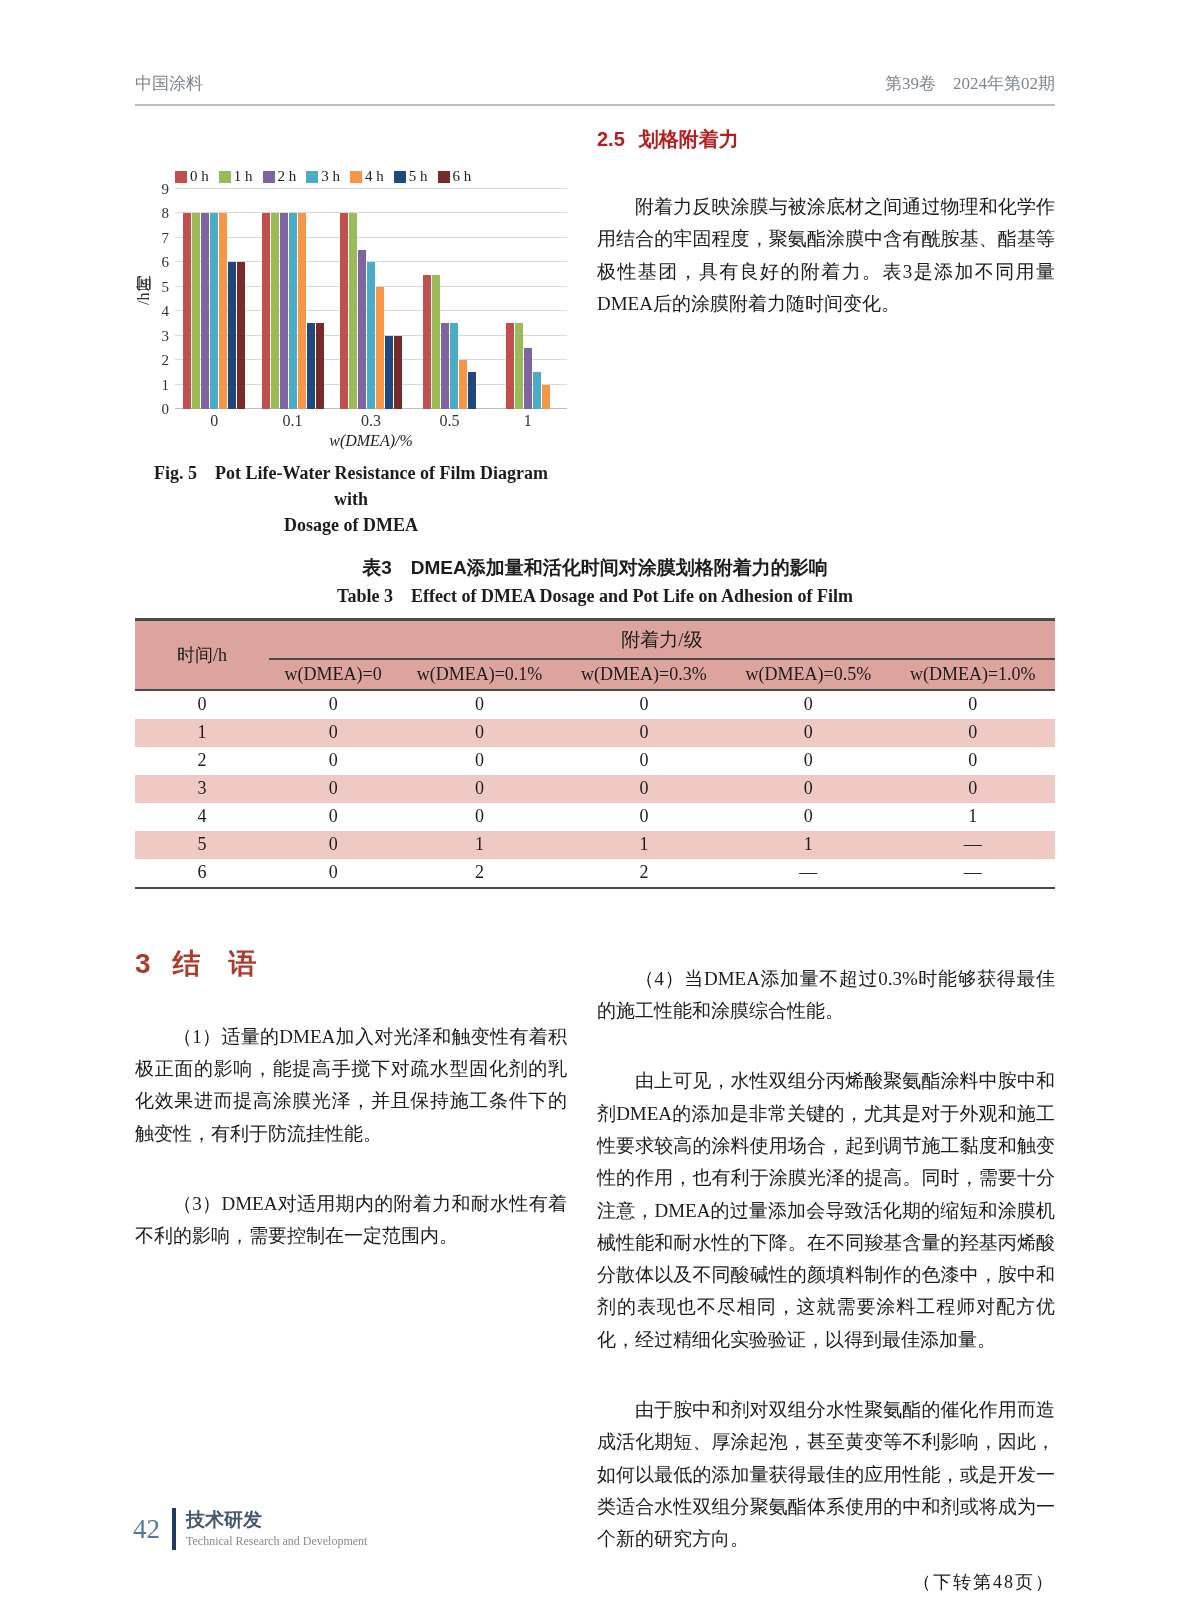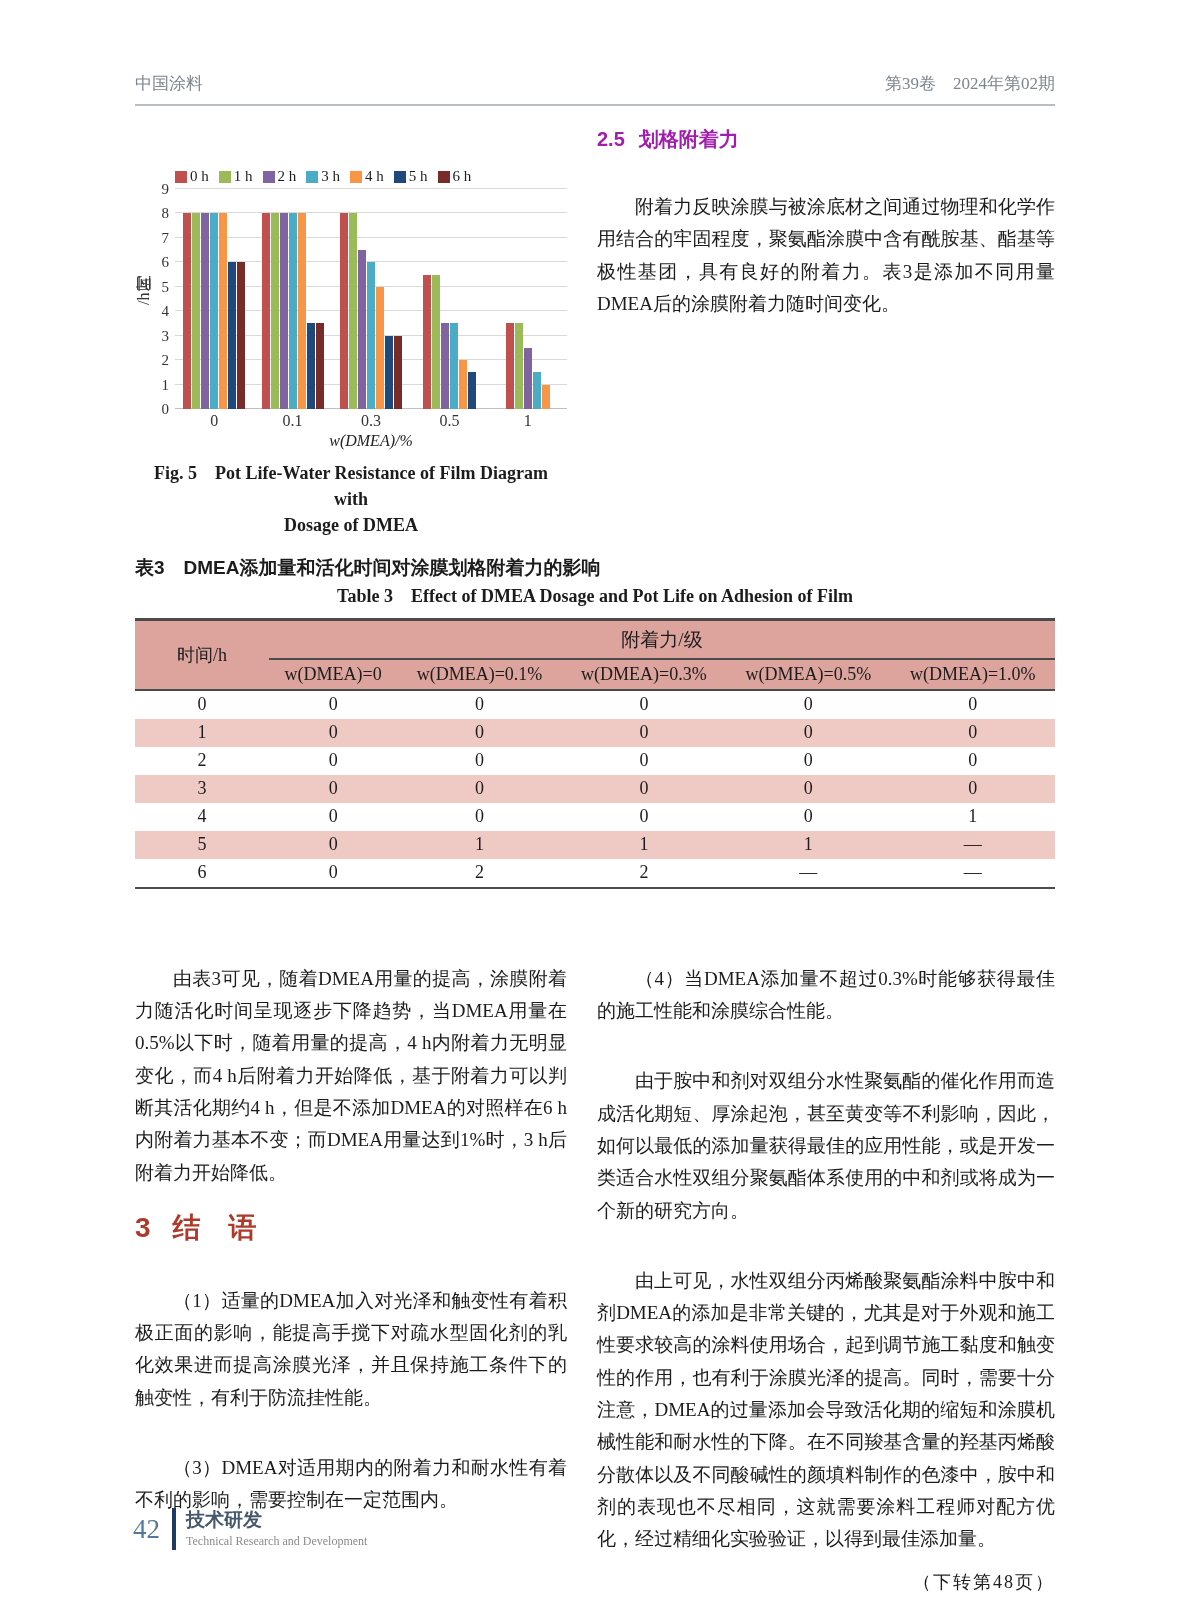--- a/index.html
+++ b/index.html
@@ -9,21 +9,21 @@
   .page-header{position:absolute;top:72px;left:135px;width:920px;display:flex;
         justify-content:space-between;align-items:flex-end;font-size:17px;color:#7d858d;
         padding-bottom:9px;border-bottom:2px solid #b9bec3;}
   
   .content{position:absolute;top:116px;left:135px;width:920px;}
   .two-col{display:flex;gap:30px;}
   .col-l{width:432px;flex:none;}
   .col-r{width:458px;flex:none;}
   p.body{font-size:19px;line-height:1.7;text-align:justify;margin:0;}
   p.indent{text-indent:2em;margin-top:38px;}
-  .sec-head{font-family:"Liberation Sans", sans-serif;font-weight:bold;color:#a21caf;
+  .sec-head{font-family:"Liberation Sans", sans-serif;font-weight:bold;color:#b91c1c;
         font-size:20px;margin:10px 0 0 0;}
   .sec-head .num{margin-right:14px;}
   .sec-head-big{font-family:"Liberation Sans", sans-serif;font-weight:bold;color:#ae3a2c;
         font-size:28px;margin:20px 0 12px 0;}
   .sec-head-big .num{margin-right:22px;}
   
   .figure{margin-top:52px;}
   .chart{width:432px;}
   .legend{display:flex;gap:10px;margin-left:40px;margin-bottom:4px;
         font-size:15px;align-items:center;}
@@ -41,21 +41,21 @@
   .bar-group{flex:1;display:flex;justify-content:center;align-items:flex-end;gap:1px;height:100%;}
   .bar{width:8px;}
   .xticks{display:flex;margin-left:40px;font-size:16px;color:#333;margin-top:3px;}
   .xticks span{flex:1;text-align:center;}
   .xlabel{text-align:center;margin-left:40px;font-size:16px;font-style:italic;color:#222;margin-top:2px;}
   .fig-caption{text-align:center;margin-top:10px;}
   .cap-zh{font-family:"Liberation Sans", sans-serif;font-weight:bold;font-size:20px;line-height:1.5;}
   .cap-en{font-weight:bold;font-size:18px;line-height:1.45;}
   
   .table-sec{margin-top:16px;}
-  .tbl-title-zh{font-family:"Liberation Sans", sans-serif;font-weight:bold;
+  .tbl-title-zh{text-align:center;font-family:"Liberation Sans", sans-serif;font-weight:bold;
         font-size:19px;line-height:1.5;}
   .tbl-title-en{text-align:center;font-weight:bold;font-size:18px;line-height:1.5;}
   table.adhesion{width:920px;border-collapse:collapse;margin-top:8px;
         border-top:3px solid #4b4b4b;border-bottom:2px solid #4b4b4b;font-size:18px;}
   table.adhesion thead{background:#dca49d;}
   table.adhesion th{font-weight:normal;text-align:center;padding:4px 2px;}
   table.adhesion th.grp{border-bottom:2px solid #4b4b4b;font-size:19px;padding:6px 2px 5px;}
   table.adhesion thead tr:last-child th{border-bottom:2px solid #4b4b4b;}
   table.adhesion th.time{width:130px;border-bottom:2px solid #4b4b4b;}
   table.adhesion td{text-align:center;padding:3px 2px;height:22px;}
@@ -283,31 +283,30 @@
               <td>2</td>
               <td>—</td>
               <td>—</td>
             </tr>
           </tbody>
       </table>
     </div>
 
     <div class="two-col bottom">
       <div class="col-l">
-        <p class="body indent">由表3可见，随着DMEA用量的提高，涂膜附着力随活化时间呈现逐步下降趋势，当DMEA用量在0.5%以下时，随着用量的提高，4 h内附着力无明显变化，而4 h后附着力开始降低，基于附着力可以判断其活化期约4 h，但是不添加DMEA的对照样在6 h内附着力基本不变；而DMEA用量达到1%时，3 h后附着力开始降低。</p>
         <div class="sec-head-big">
           <span class="num">3</span><span>结　语</span>
         </div>
         <p class="body indent">（1）适量的DMEA加入对光泽和触变性有着积极正面的影响，能提高手搅下对疏水型固化剂的乳化效果进而提高涂膜光泽，并且保持施工条件下的触变性，有利于防流挂性能。</p>
         <p class="body indent">（3）DMEA对适用期内的附着力和耐水性有着不利的影响，需要控制在一定范围内。</p>
       </div>
       <div class="col-r">
         <p class="body indent">（4）当DMEA添加量不超过0.3%时能够获得最佳的施工性能和涂膜综合性能。</p>
+        <p class="body indent">由上可见，水性双组分丙烯酸聚氨酯涂料中胺中和剂DMEA的添加是非常关键的，尤其是对于外观和施工性要求较高的涂料使用场合，起到调节施工黏度和触变性的作用，也有利于涂膜光泽的提高。同时，需要十分注意，DMEA的过量添加会导致活化期的缩短和涂膜机械性能和耐水性的下降。在不同羧基含量的羟基丙烯酸分散体以及不同酸碱性的颜填料制作的色漆中，胺中和剂的表现也不尽相同，这就需要涂料工程师对配方优化，经过精细化实验验证，以得到最佳添加量。</p>
         <p class="body indent">由于胺中和剂对双组分水性聚氨酯的催化作用而造成活化期短、厚涂起泡，甚至黄变等不利影响，因此，如何以最低的添加量获得最佳的应用性能，或是开发一类适合水性双组分聚氨酯体系使用的中和剂或将成为一个新的研究方向。</p>
-        <p class="body indent">由上可见，水性双组分丙烯酸聚氨酯涂料中胺中和剂DMEA的添加是非常关键的，尤其是对于外观和施工性要求较高的涂料使用场合，起到调节施工黏度和触变性的作用，也有利于涂膜光泽的提高。同时，需要十分注意，DMEA的过量添加会导致活化期的缩短和涂膜机械性能和耐水性的下降。在不同羧基含量的羟基丙烯酸分散体以及不同酸碱性的颜填料制作的色漆中，胺中和剂的表现也不尽相同，这就需要涂料工程师对配方优化，经过精细化实验验证，以得到最佳添加量。</p>
         <div class="continuation">（下转第48页）</div>
       </div>
     </div>
 
   </div>
 
   <div class="page-footer">
     <span class="pgnum">42</span>
     <span class="fbar"></span>
     <span>

